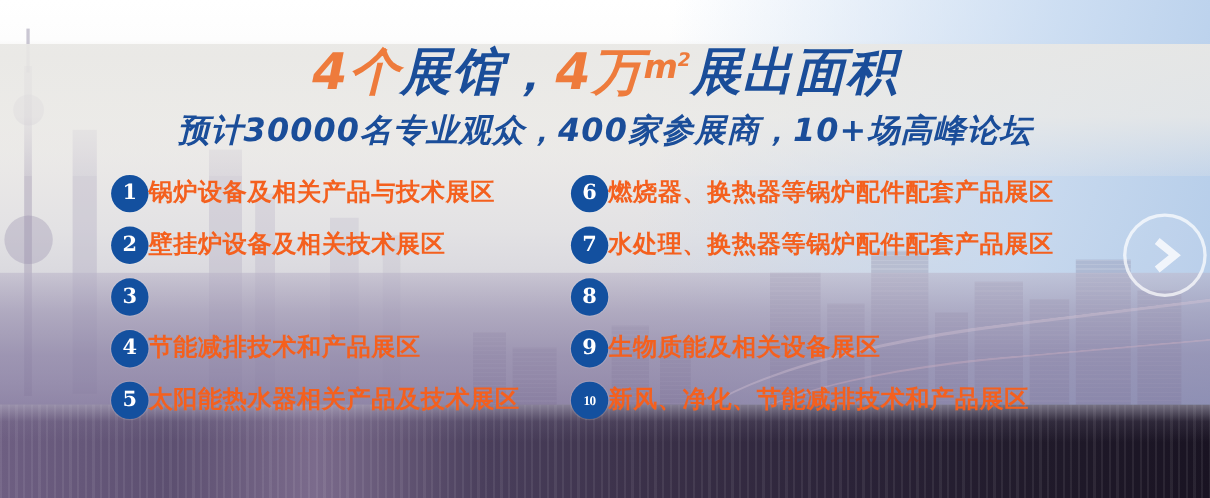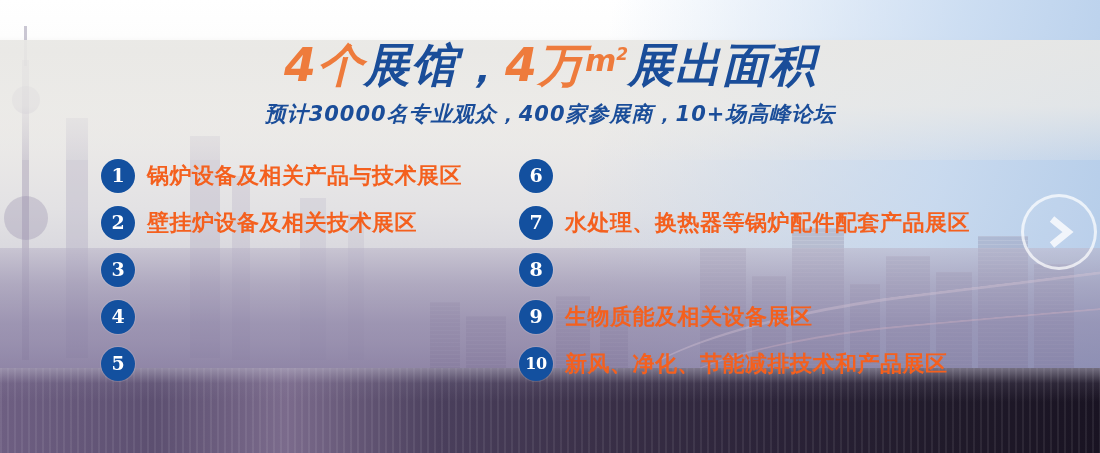--- a/index.html
+++ b/index.html
@@ -115,44 +115,44 @@
   .hl-o{color:#ee7b3c;}
   .hl-b{color:#1a4d99;}
   .hl-unit{font-size:30px;position:relative;top:-10px;color:#ee7b3c;
            font-style:italic;font-weight:bold;letter-spacing:0;}
   .hl-sup{font-size:17px;vertical-align:super;}
 
   
   .subtitle{
     position:absolute;left:0;top:104px;width:1100px;
     text-align:center;white-space:nowrap;
-    font-size:21px;font-weight:bold;font-style:italic;
+    font-size:29px;font-weight:bold;font-style:italic;
     color:#1a4d99;letter-spacing:1px;line-height:1;
     font-family:"DejaVu Sans","Liberation Sans",sans-serif;
   }
 
   
   .col{position:absolute;top:152px;}
   .col-left{left:101px;}
   .col-right{left:519px;}
 
   .zone{position:relative;height:47px;display:flex;align-items:center;}
 
   .badge{
     flex:0 0 auto;width:34px;height:34px;border-radius:50%;
     background:#13509f;color:#ffffff;
     display:flex;align-items:center;justify-content:center;
     font-family:"DejaVu Serif","Liberation Serif",serif;
     font-weight:bold;font-size:19px;line-height:1;
     box-shadow:0 0 0 1px rgba(255,255,255,.12);
   }
-  .badge.two-digit{font-size:16px;letter-spacing:-.5px;}
+  .badge.two-digit{font-size:12px;letter-spacing:-.5px;font-family:Liberation Serif, serif;}
 
   .zone-label{
-    margin-left:12px;white-space:nowrap;
+    white-space:nowrap;
     color:#f4601e;font-weight:bold;font-size:22px;line-height:1;
     letter-spacing:.5px;
     font-family:"DejaVu Sans","Liberation Sans",sans-serif;
   }
 
   
   .nav-next{
     position:absolute;left:1021px;top:194px;width:70px;height:70px;
     border:3px solid rgba(255,255,255,.70);border-radius:50%;
     background:rgba(255,255,255,.06);
@@ -211,29 +211,32 @@
     </div>
     <div class="zone">
       <div class="badge">2</div>
       <div class="zone-label">壁挂炉设备及相关技术展区</div>
     </div>
     <div class="zone">
       <div class="badge">3</div>
     </div>
     <div class="zone">
       <div class="badge">4</div>
+      <div class="zone-label">节能减排技术和产品展区</div>
     </div>
     <div class="zone">
       <div class="badge">5</div>
+      <div class="zone-label">太阳能热水器相关产品及技术展区</div>
     </div>
   </div>
 
   <div class="col col-right">
     <div class="zone">
       <div class="badge">6</div>
+      <div class="zone-label">燃烧器、换热器等锅炉配件配套产品展区</div>
     </div>
     <div class="zone">
       <div class="badge">7</div>
       <div class="zone-label">水处理、换热器等锅炉配件配套产品展区</div>
     </div>
     <div class="zone">
       <div class="badge">8</div>
     </div>
     <div class="zone">
       <div class="badge">9</div>

